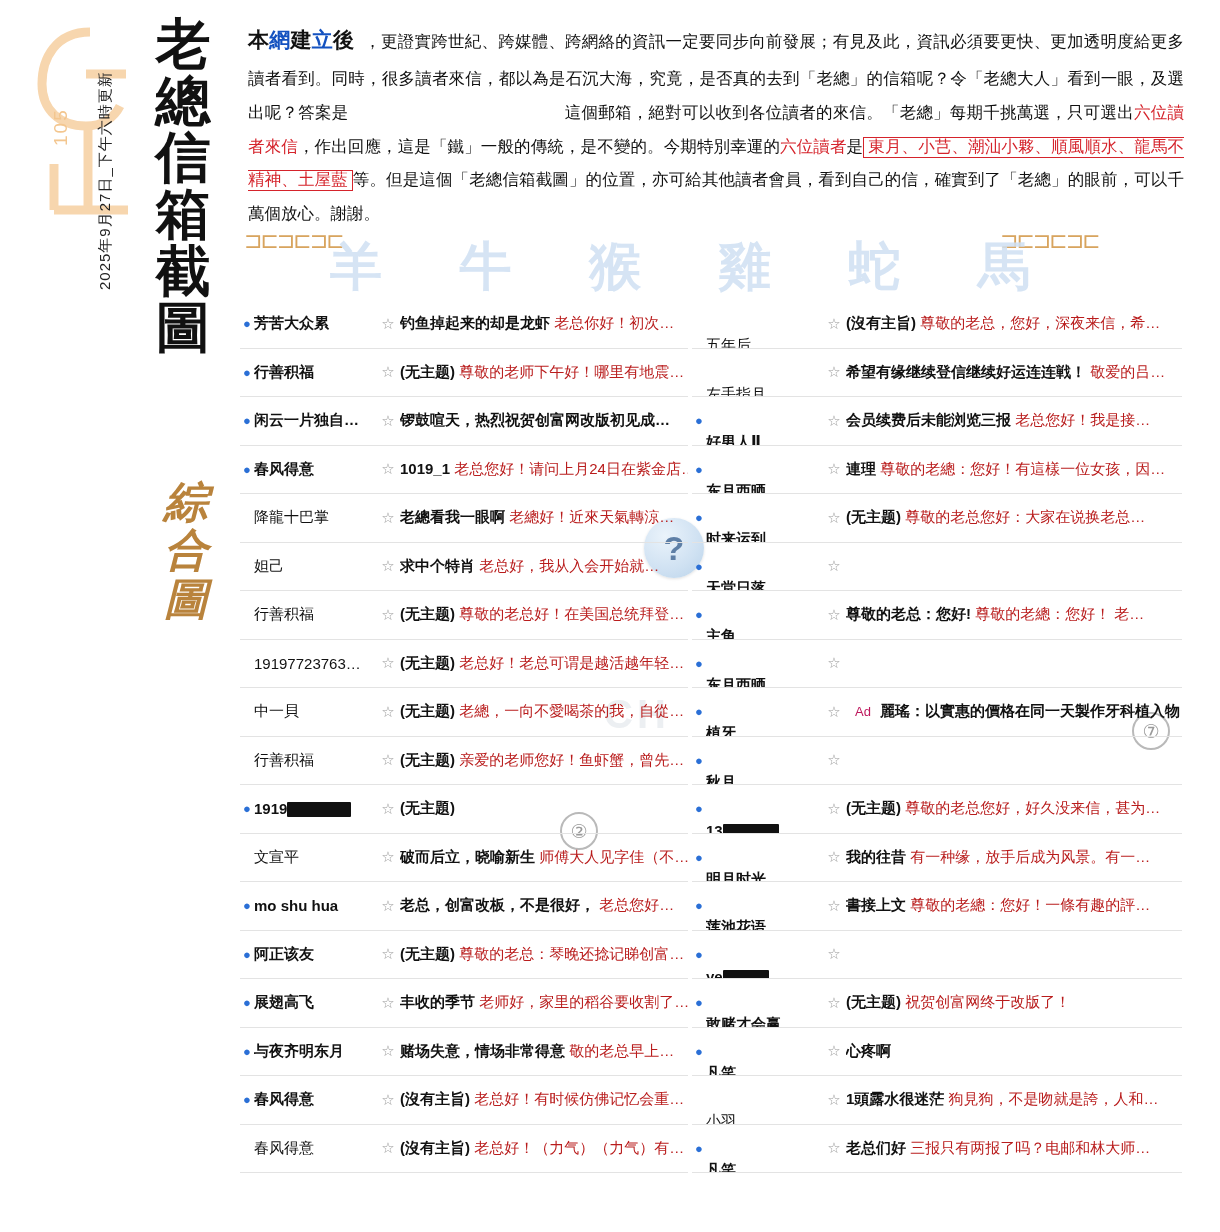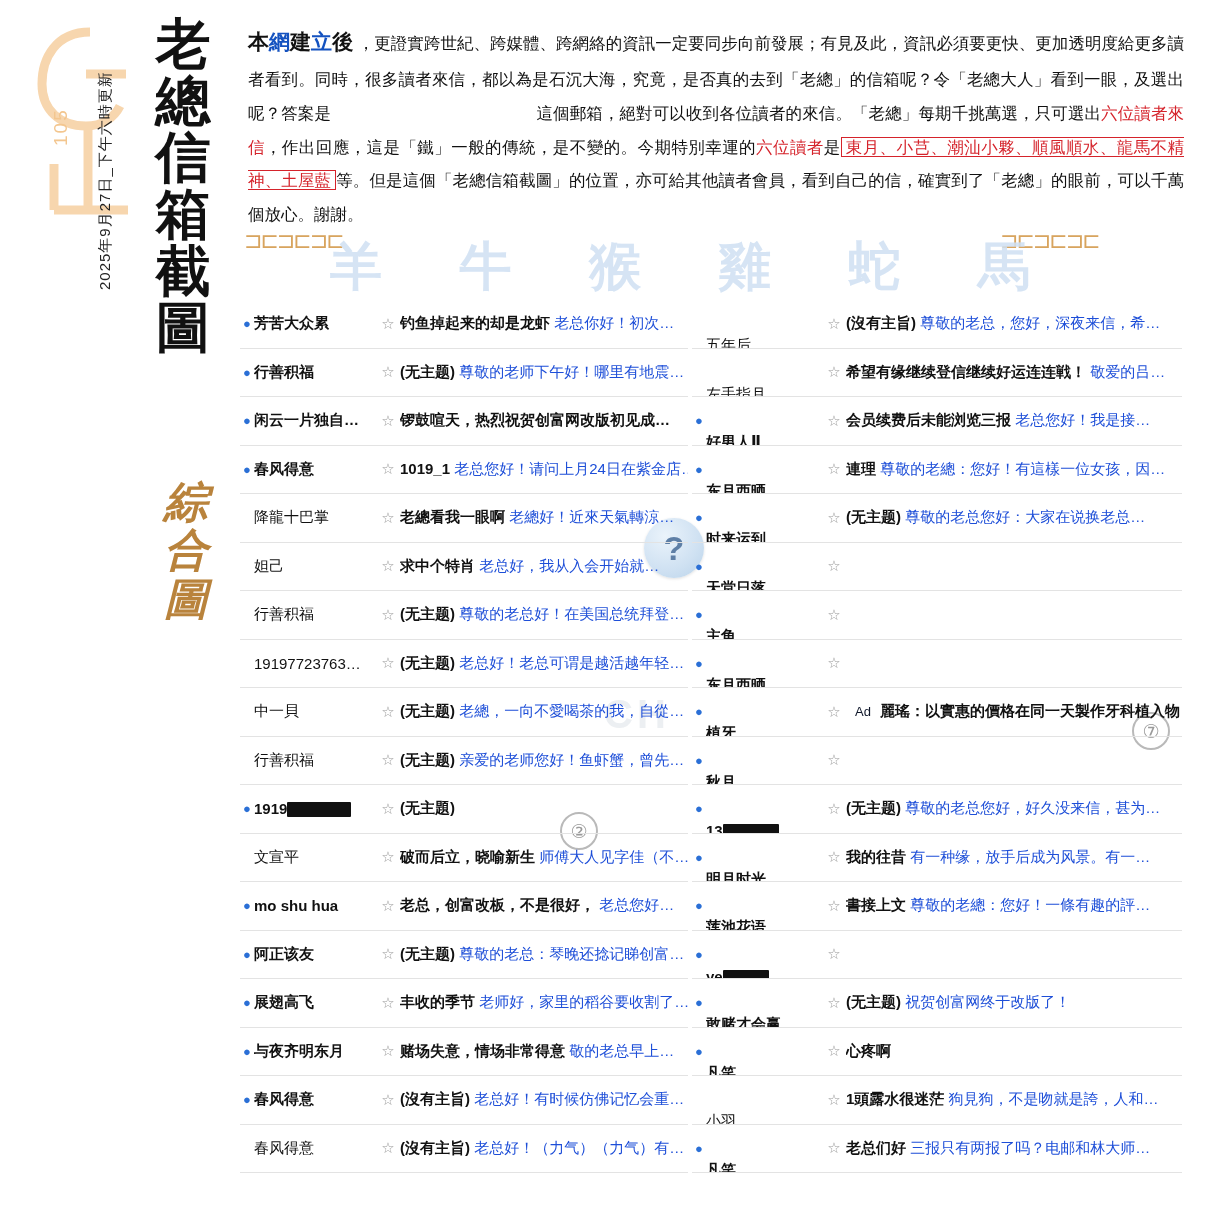--- a/index.html
+++ b/index.html
@@ -48,21 +48,21 @@
     position:absolute;left:96px;top:290px;
     font-size:15px;color:#222;
     white-space:nowrap;
     transform:rotate(-90deg);transform-origin:left top;
     letter-spacing:1px;
   }
 
   
   .article{
     position:absolute;left:248px;top:20px;width:936px;
-    font-family:Liberation Sans, sans-serif;
+    font-family:Liberation Mono, monospace;
     font-size:16.5px;line-height:2.05;color:#111;
     text-align:justify;
   }
   .article .lead{font-weight:bold;font-size:21px;}
   .article .lead .b{color:#1452c0;}
   .article .red{color:#d5232b;}
   .article .boxed{
     color:#d5232b;border:1px solid #d5232b;padding:0 4px;
   }
   .article .gapblank{display:inline-block;width:196px;}
@@ -104,24 +104,24 @@
     flex:0 0 118px;width:118px;overflow:hidden;text-overflow:ellipsis;
     font-size:15px;padding-right:4px;
   }
   .mail.right .sender{flex:0 0 112px;width:112px;margin-top:44px;}
   .star{flex:0 0 24px;color:#9a9a9a;font-size:15px;text-align:center;}
   .body{
     flex:1 1 auto;overflow:hidden;text-overflow:clip;
     font-size:15px;
   }
   .subj{font-weight:bold;}
-  .snip{color:#1d4ed8;font-weight:normal;}
+  .snip{color:#b91c1c;font-weight:normal;}
   .unread .sender{font-weight:bold;}
   .adtag{
-    flex:0 0 34px;color:#0f172a;font-size:13px;text-align:center;
+    flex:0 0 34px;color:#be185d;font-size:13px;text-align:center;
   }
   .redact{
     display:inline-block;background:#111;color:transparent;
     height:15px;vertical-align:-2px;border-radius:1px;
   }
 
   
   .circ{
     position:absolute;border:2px solid #b9b9b9;color:#9a9a9a;
     border-radius:50%;width:34px;height:34px;
@@ -345,20 +345,21 @@
     </div>
     <div class="row unread">
       <span class="dot">●</span>
       <span class="sender">天堂日落</span>
       <span class="star">☆</span>
     </div>
     <div class="row unread">
       <span class="dot">●</span>
       <span class="sender">主角</span>
       <span class="star">☆</span>
+      <span class="body"><span class="subj">尊敬的老总：您好!</span><span class="snip">  尊敬的老總：您好！ 老…</span></span>
     </div>
     <div class="row unread">
       <span class="dot">●</span>
       <span class="sender">东月西晒</span>
       <span class="star">☆</span>
     </div>
     <div class="row unread">
       <span class="dot">●</span>
       <span class="sender">植牙</span>
       <span class="star">☆</span>

